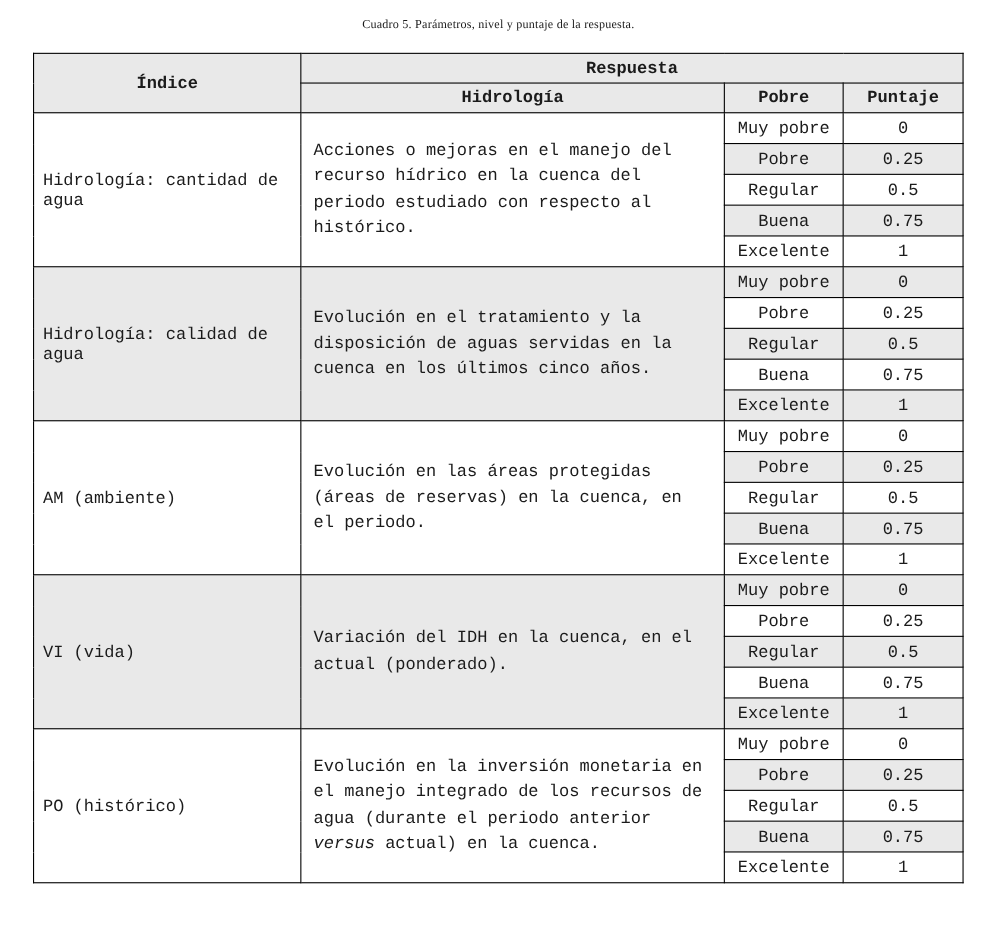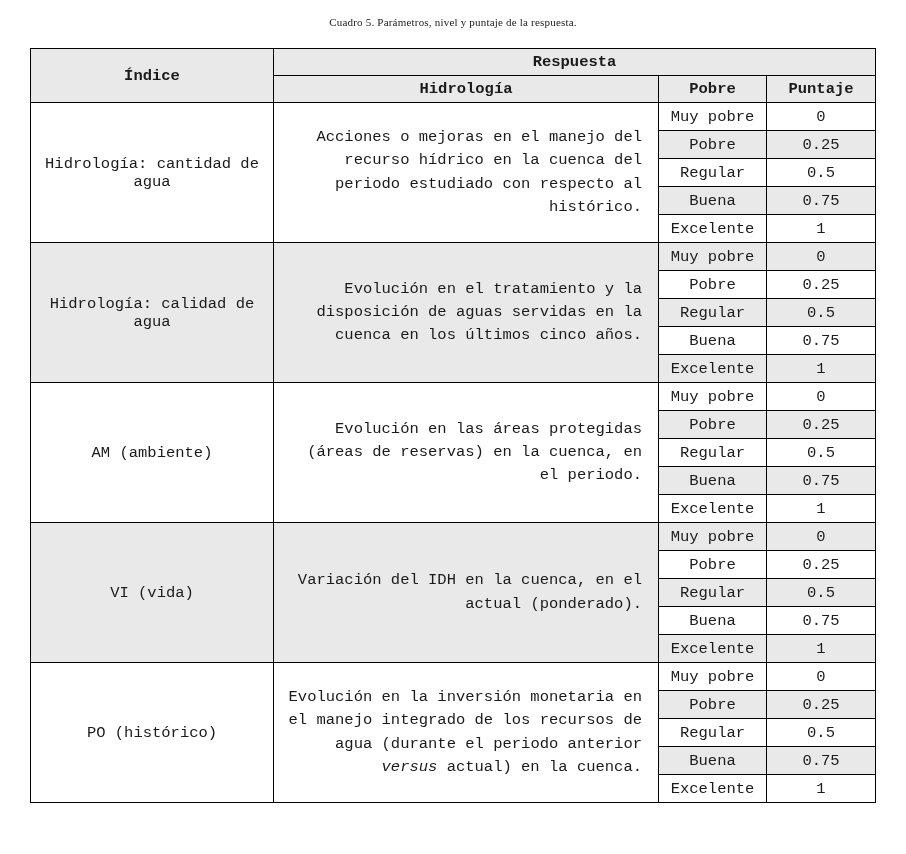--- a/index.html
+++ b/index.html
@@ -35,26 +35,26 @@
     background: #ffffff;
   }
   tr.shaded > td { background: var(--shaded); }
   td.th {
     font-weight: bold;
     text-align: center;
     height: 27px;
     background: var(--shaded) !important;
   }
   td.indice-cell {
-    text-align: center;
+    text-align: left;
     padding-left: 8px;
     padding-right: 8px;
   }
   td.param-cell {
-    text-align: right;
+    text-align: left;
     padding: 8px 16px 8px 11px;
     line-height: 1.5;
   }
   td.nivel-cell, td.punt-cell {
     text-align: center;
     height: 28px;
     margin-left: 44px;
   }
 </style>
 </head>

